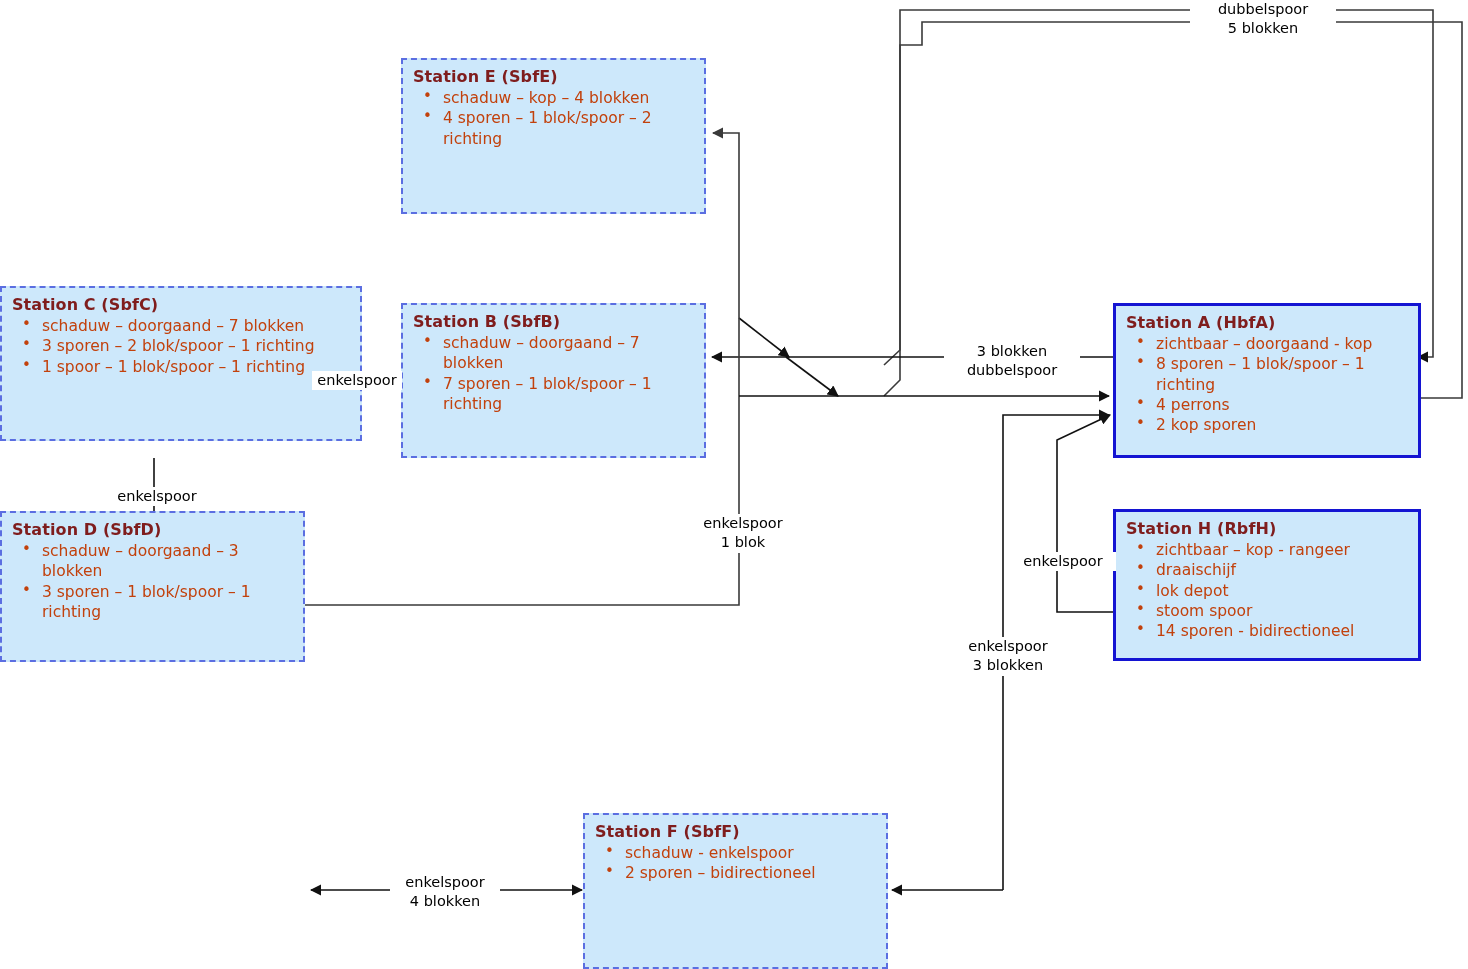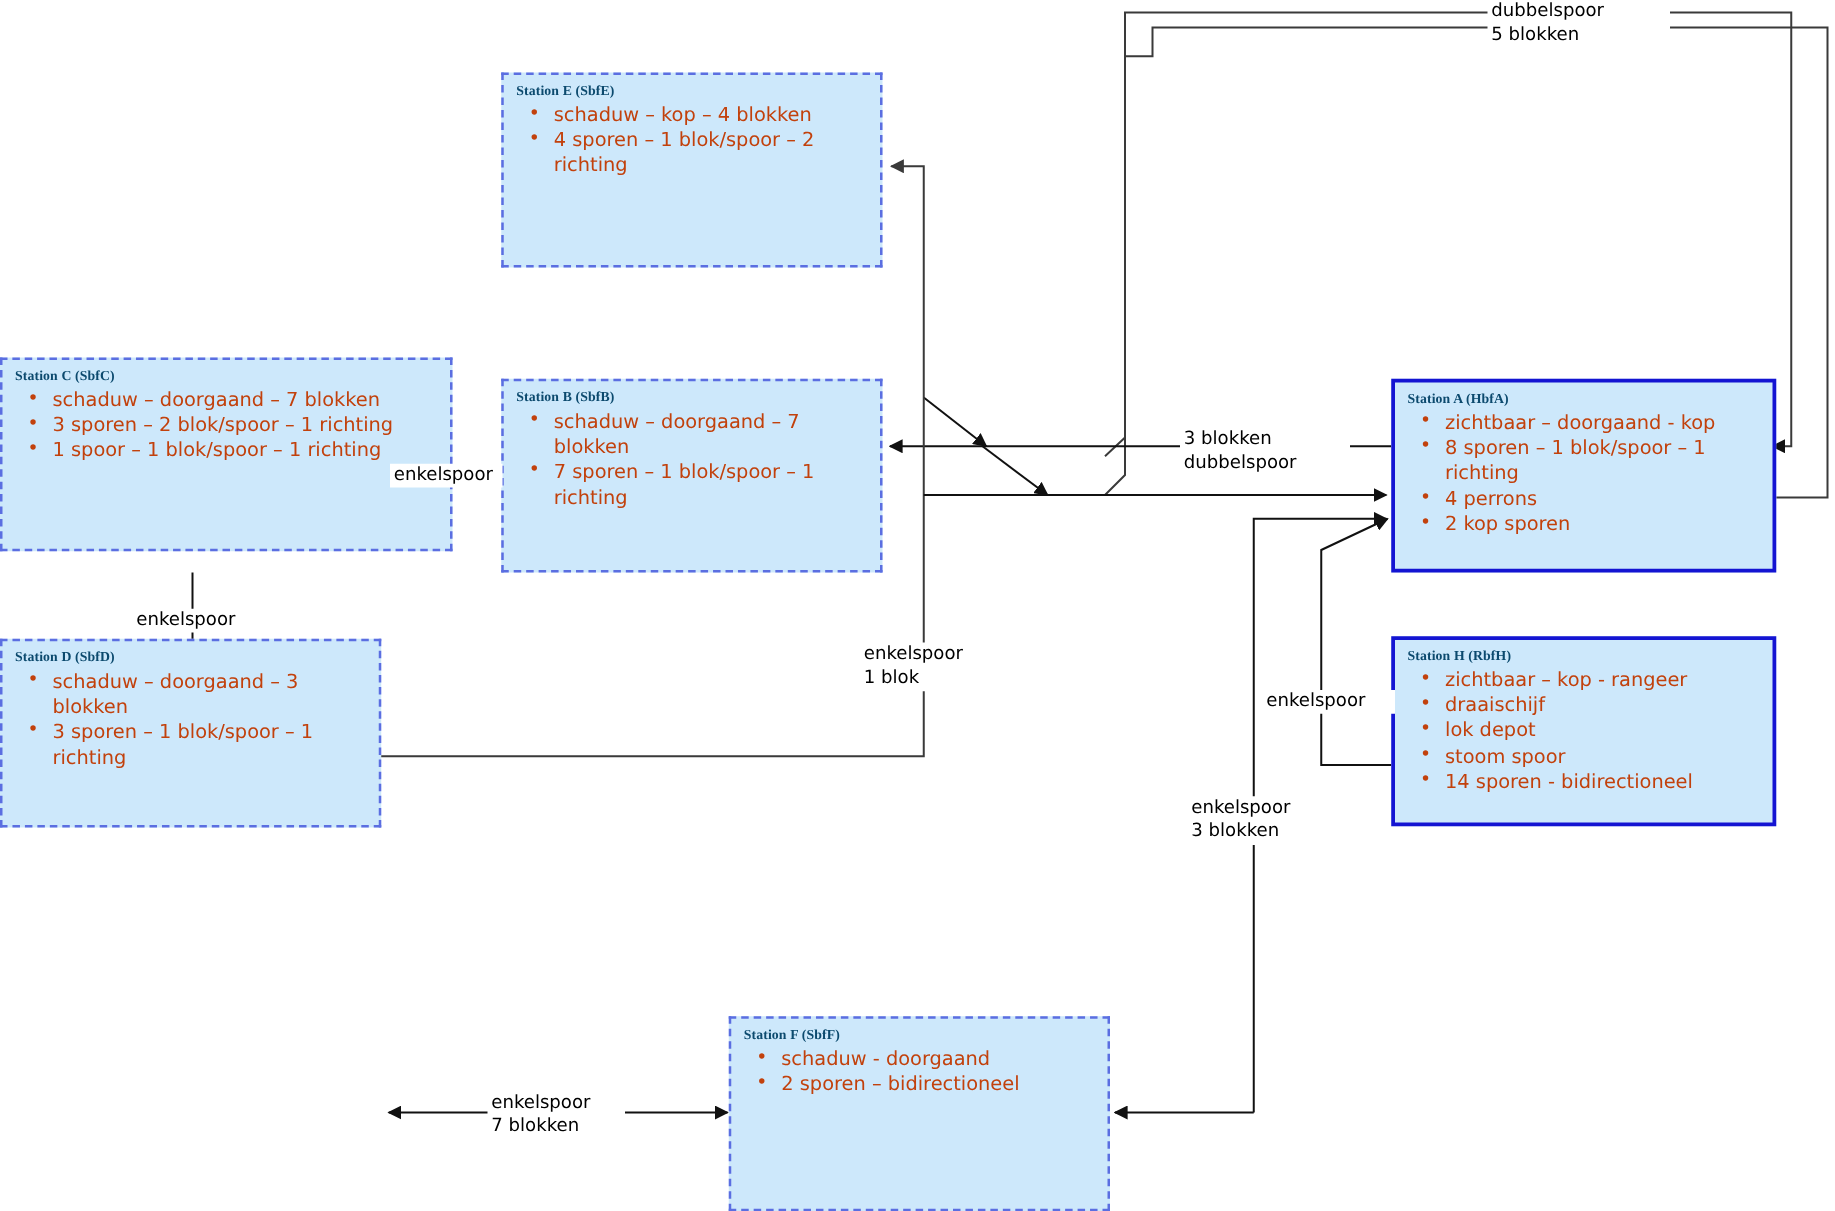--- a/index.html
+++ b/index.html
@@ -10,26 +10,25 @@
   .station{
     position:absolute;
     background:#cde8fb;
     box-sizing:border-box;
     padding:7px 10px 0 10px;
   }
   .station.dashed{border:2px dashed #5b6ee1;}
   .station.solid{border:3px solid #1414d2;}
   .st-title{
     font-weight:bold;
-    font-size:11px;
-    color:#0c4a6e;
+    font-size:16px;
+    color:#7f1d1d;
     line-height:1.25;
     margin:0 0 1px 0;
     letter-spacing:.1px;
-    font-family:Liberation Serif, serif;
   }
   .st-list{margin:0;padding:0 0 0 4px;list-style:none;}
   .st-list li{
     font-size:15.5px;
     color:#c2410c;
     line-height:1.31;
     position:relative;
     padding-left:26px;
   }
   .st-list li:before{
@@ -38,20 +37,21 @@
     left:6px;
     top:-1px;
     font-size:15px;
   }
 
   .elabel{
     position:absolute;
     font-size:14.5px;
     color:#000;
     line-height:1.33;
+    text-align:center;
     background:#ffffff;
     white-space:nowrap;
     padding:0 3px;
   }
 </style>
 </head>
 <body>
 
 <div id="canvas">
 
@@ -144,21 +144,21 @@
       <li>lok depot</li>
       <li>stoom spoor</li>
       <li>14 sporen - bidirectioneel</li>
     </ul>
   </div>
 
 
   <div class="station dashed" style="left:583px;top:813px;width:305px;height:156px;">
     <div class="st-title">Station F (SbfF)</div>
     <ul class="st-list">
-      <li>schaduw - doorgaand</li>
+      <li>schaduw - enkelspoor</li>
       <li>2 sporen – bidirectioneel</li>
     </ul>
   </div>
 
   <div class="elabel" style="left:1190px;top:0px;width:140px;">
     <div>dubbelspoor</div>
     <div>5 blokken</div>
   </div>
 
   <div class="elabel" style="left:312px;top:371px;width:84px;">
@@ -183,16 +183,16 @@
     <div>enkelspoor</div>
   </div>
 
   <div class="elabel" style="left:950px;top:637px;width:110px;">
     <div>enkelspoor</div>
     <div>3 blokken</div>
   </div>
 
   <div class="elabel" style="left:390px;top:873px;width:104px;">
     <div>enkelspoor</div>
-    <div>7 blokken</div>
+    <div>4 blokken</div>
   </div>
 
 </div>
 
 </body></html>

